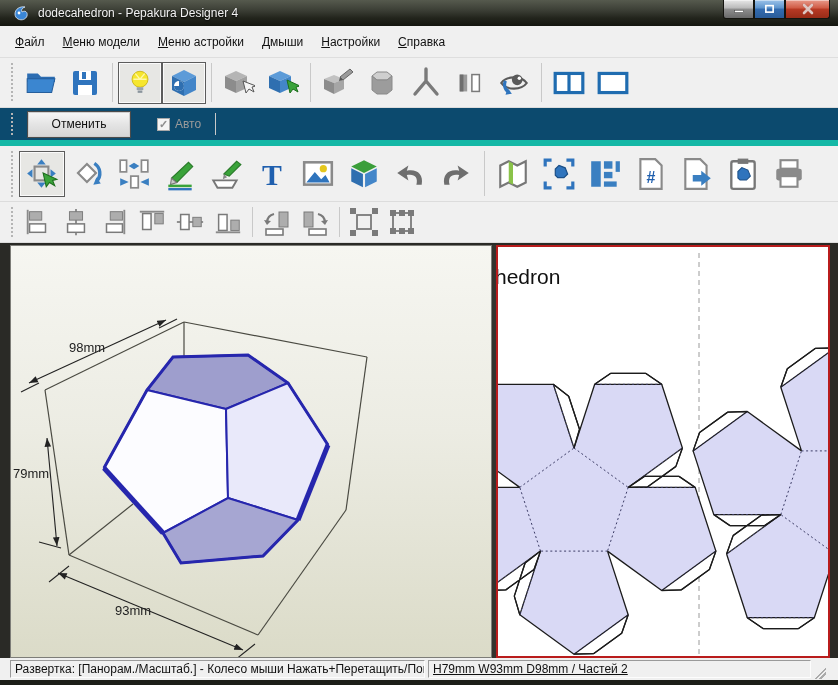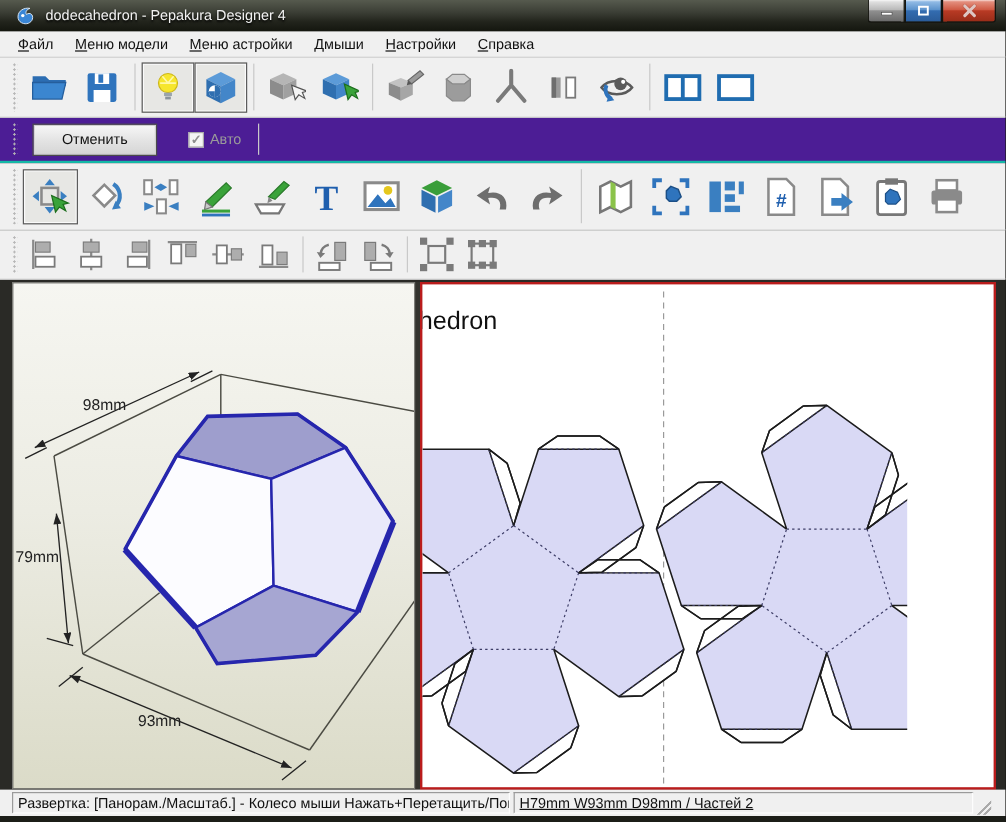--- a/index.html
+++ b/index.html
@@ -13,51 +13,51 @@
   .app-icon { width:18px; height:18px; margin-right:8px; display:inline-flex; }
   .win-title { color:#f2f2f2; font-size:12px; text-shadow:0 1px 2px #000; }
   .winbtns { position:absolute; right:8px; top:0; display:flex; height:19px; }
   .wb { width:31px; height:19px; display:flex; align-items:center; justify-content:center;
         border:1px solid #14140f; border-top:none; box-shadow:inset 0 1px 0 rgba(255,255,255,.45); }
   .wb.min { background:linear-gradient(#e8e8e8,#b9b9b9 45%,#8f8f8f 50%,#6a6a6a); border-radius:0 0 0 3px; }
   .wb.max { background:linear-gradient(#9cc3ea,#5c93cc 45%,#336cb0 50%,#2a5c99); }
   .wb.close { width:45px; background:linear-gradient(#e89a8a,#cf5a44 45%,#b83a24 50%,#992c18); border-radius:0 0 3px 0; }
 
   
-  .menubar { height:22px; background:#f0f0f0; display:flex; align-items:center; padding-left:6px;
+  .menubar { height:32px; background:#f0f0f0; display:flex; align-items:center; padding-left:6px;
              border-bottom:1px solid #dedede; font-size:12px; color:#111; }
   .menu-item { padding:3px 9px; cursor:default; }
   .menu-item u { text-decoration:underline; }
 
   
   .toolbar { background:#f0f0f0; display:flex; align-items:center; border-bottom:1px solid #dcdcdc; position:relative; }
   .tb1 { height:50px; padding-left:10px; }
   .tb2 { height:56px; padding-left:10px; }
   .tb3 { height:41px; padding-left:10px; }
   .grip { width:5px; align-self:stretch; margin:4px 4px 4px 0;
           background-image:radial-gradient(#b5b5b5 30%, transparent 32%); background-size:4px 4px; }
   .tbtn { width:44px; height:42px; display:flex; align-items:center; justify-content:center; border:1px solid transparent; }
   .tb2 .tbtn { width:46px; height:46px; }
   .tb3 .tbtn { width:38px; height:34px; }
   .tbtn.pressed { border:1px solid #5c5c5c; background:#e7e7e4; box-shadow:inset 0 0 0 1px #fafafa; }
   .sep { width:1px; align-self:stretch; margin:5px 5px; background:#c9c9c9; }
 
   
-  .undobar { height:38px; background:#4c1d95; display:flex; align-items:center; padding-left:10px;
-             border-bottom:2px solid #14b8a6; }
+  .undobar { height:38px; background:#0c4a6e; display:flex; align-items:center; padding-left:10px;
+             border-bottom:6px solid #14b8a6; }
   .btn-undo { margin-left:8px; width:104px; height:27px; background:linear-gradient(#f7f7f7,#e4e4e4 50%,#d5d5d5);
               border:1px solid #4b4b4b; box-shadow:0 0 0 1px #cfcfcf inset; font-size:12px; color:#111;
               font-family:"Liberation Sans", sans-serif; }
   .chk-wrap { display:flex; align-items:center; margin-left:26px; color:#9a9a9a; font-size:12px; }
   .chk { width:13px; height:13px; background:#f4f4f4; border:1px solid #a9a9a9; margin-right:5px;
          display:flex; align-items:center; justify-content:center; color:#8e8e8e; font-size:11px; font-weight:bold; }
 
   
   .main { flex:1; display:flex; background:#2a2a26; padding:2px 8px 0 10px; min-height:0; }
-  .pane3d { width:336px; height:100%; border:1px solid #7d7d78; position:relative; overflow:hidden;
+  .pane3d { width:482px; height:100%; border:1px solid #7d7d78; position:relative; overflow:hidden;
             background:linear-gradient(#f6f6f1 0%, #ecece3 45%, #dbdbc8 100%); }
   .pane-div { width:4px; background:#33332e; }
   .pane2d { flex:1; height:100%; border:2px solid #b91c1c; background:#ffffff; position:relative; overflow:hidden; }
   .pane3d svg, .pane2d svg { position:absolute; left:0; top:0; }
 
   
   .statusbar { height:22px; background:#f0f0f0; display:flex; align-items:center; gap:3px;
                padding:1px 12px 1px 10px; font-size:12px; color:#111; }
   .status-cell { height:18px; line-height:17px; border:1px solid; border-color:#9a9a9a #fdfdfd #fdfdfd #9a9a9a;
                  background:#f0f0f0; padding:0 4px; white-space:nowrap; overflow:hidden; }

